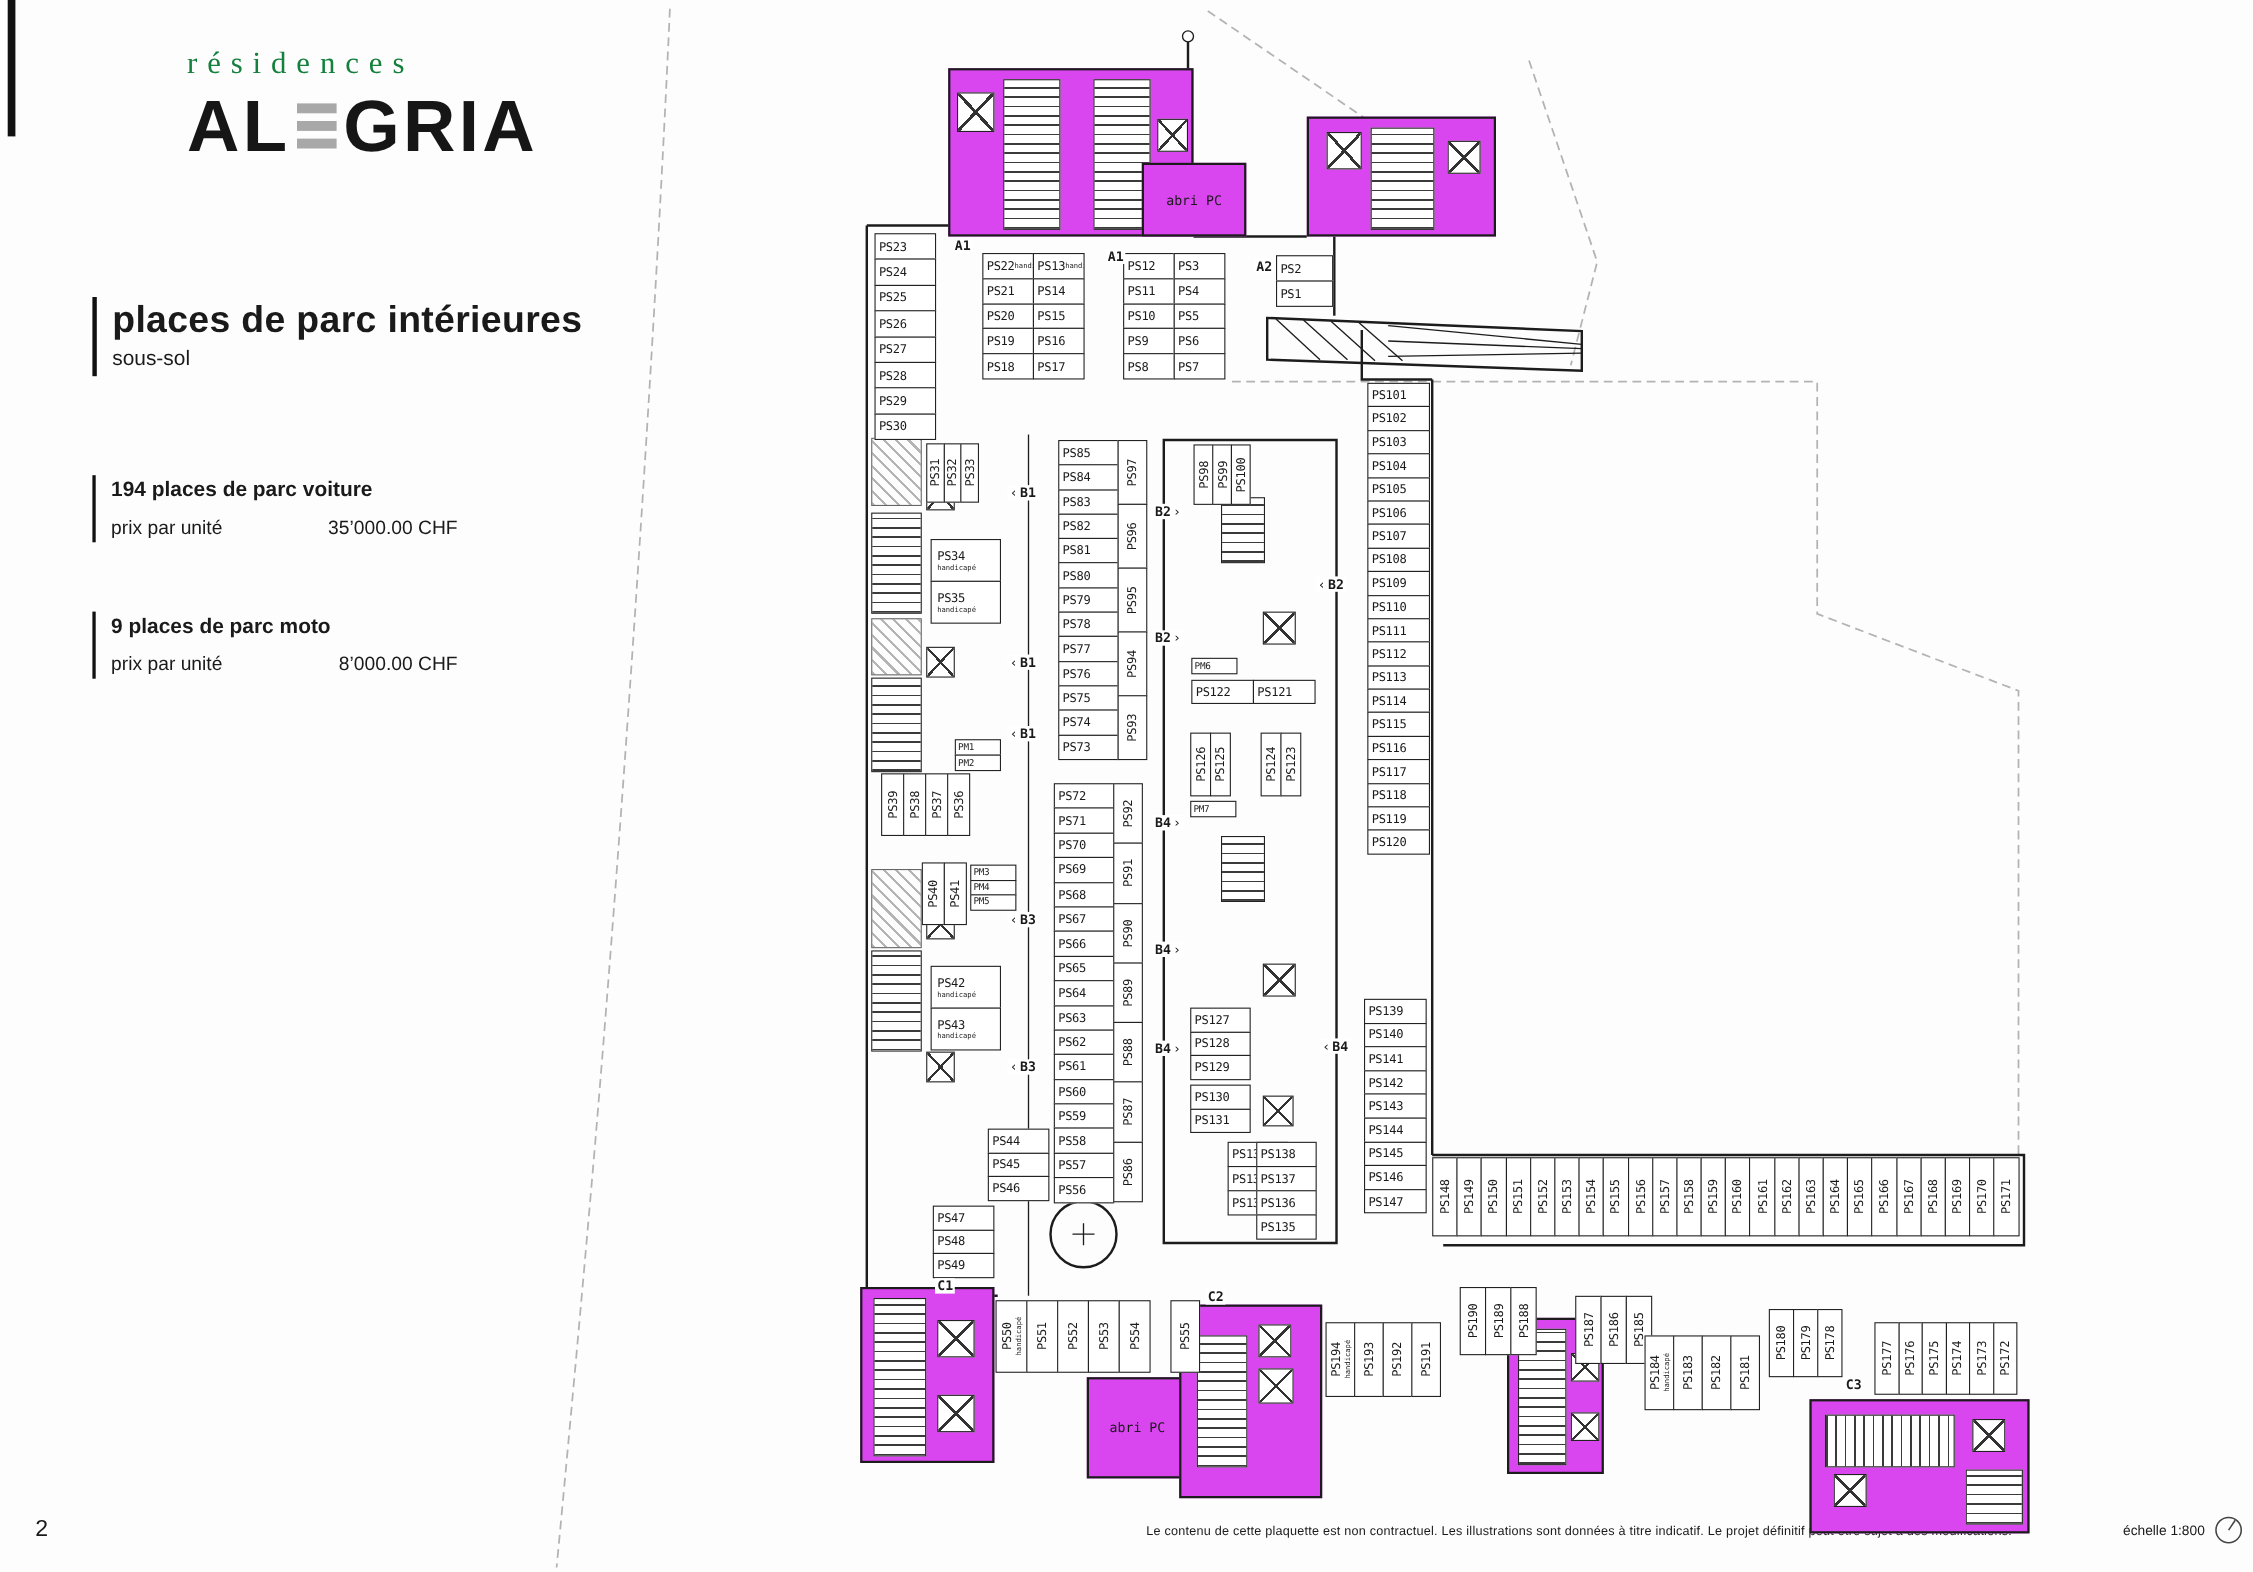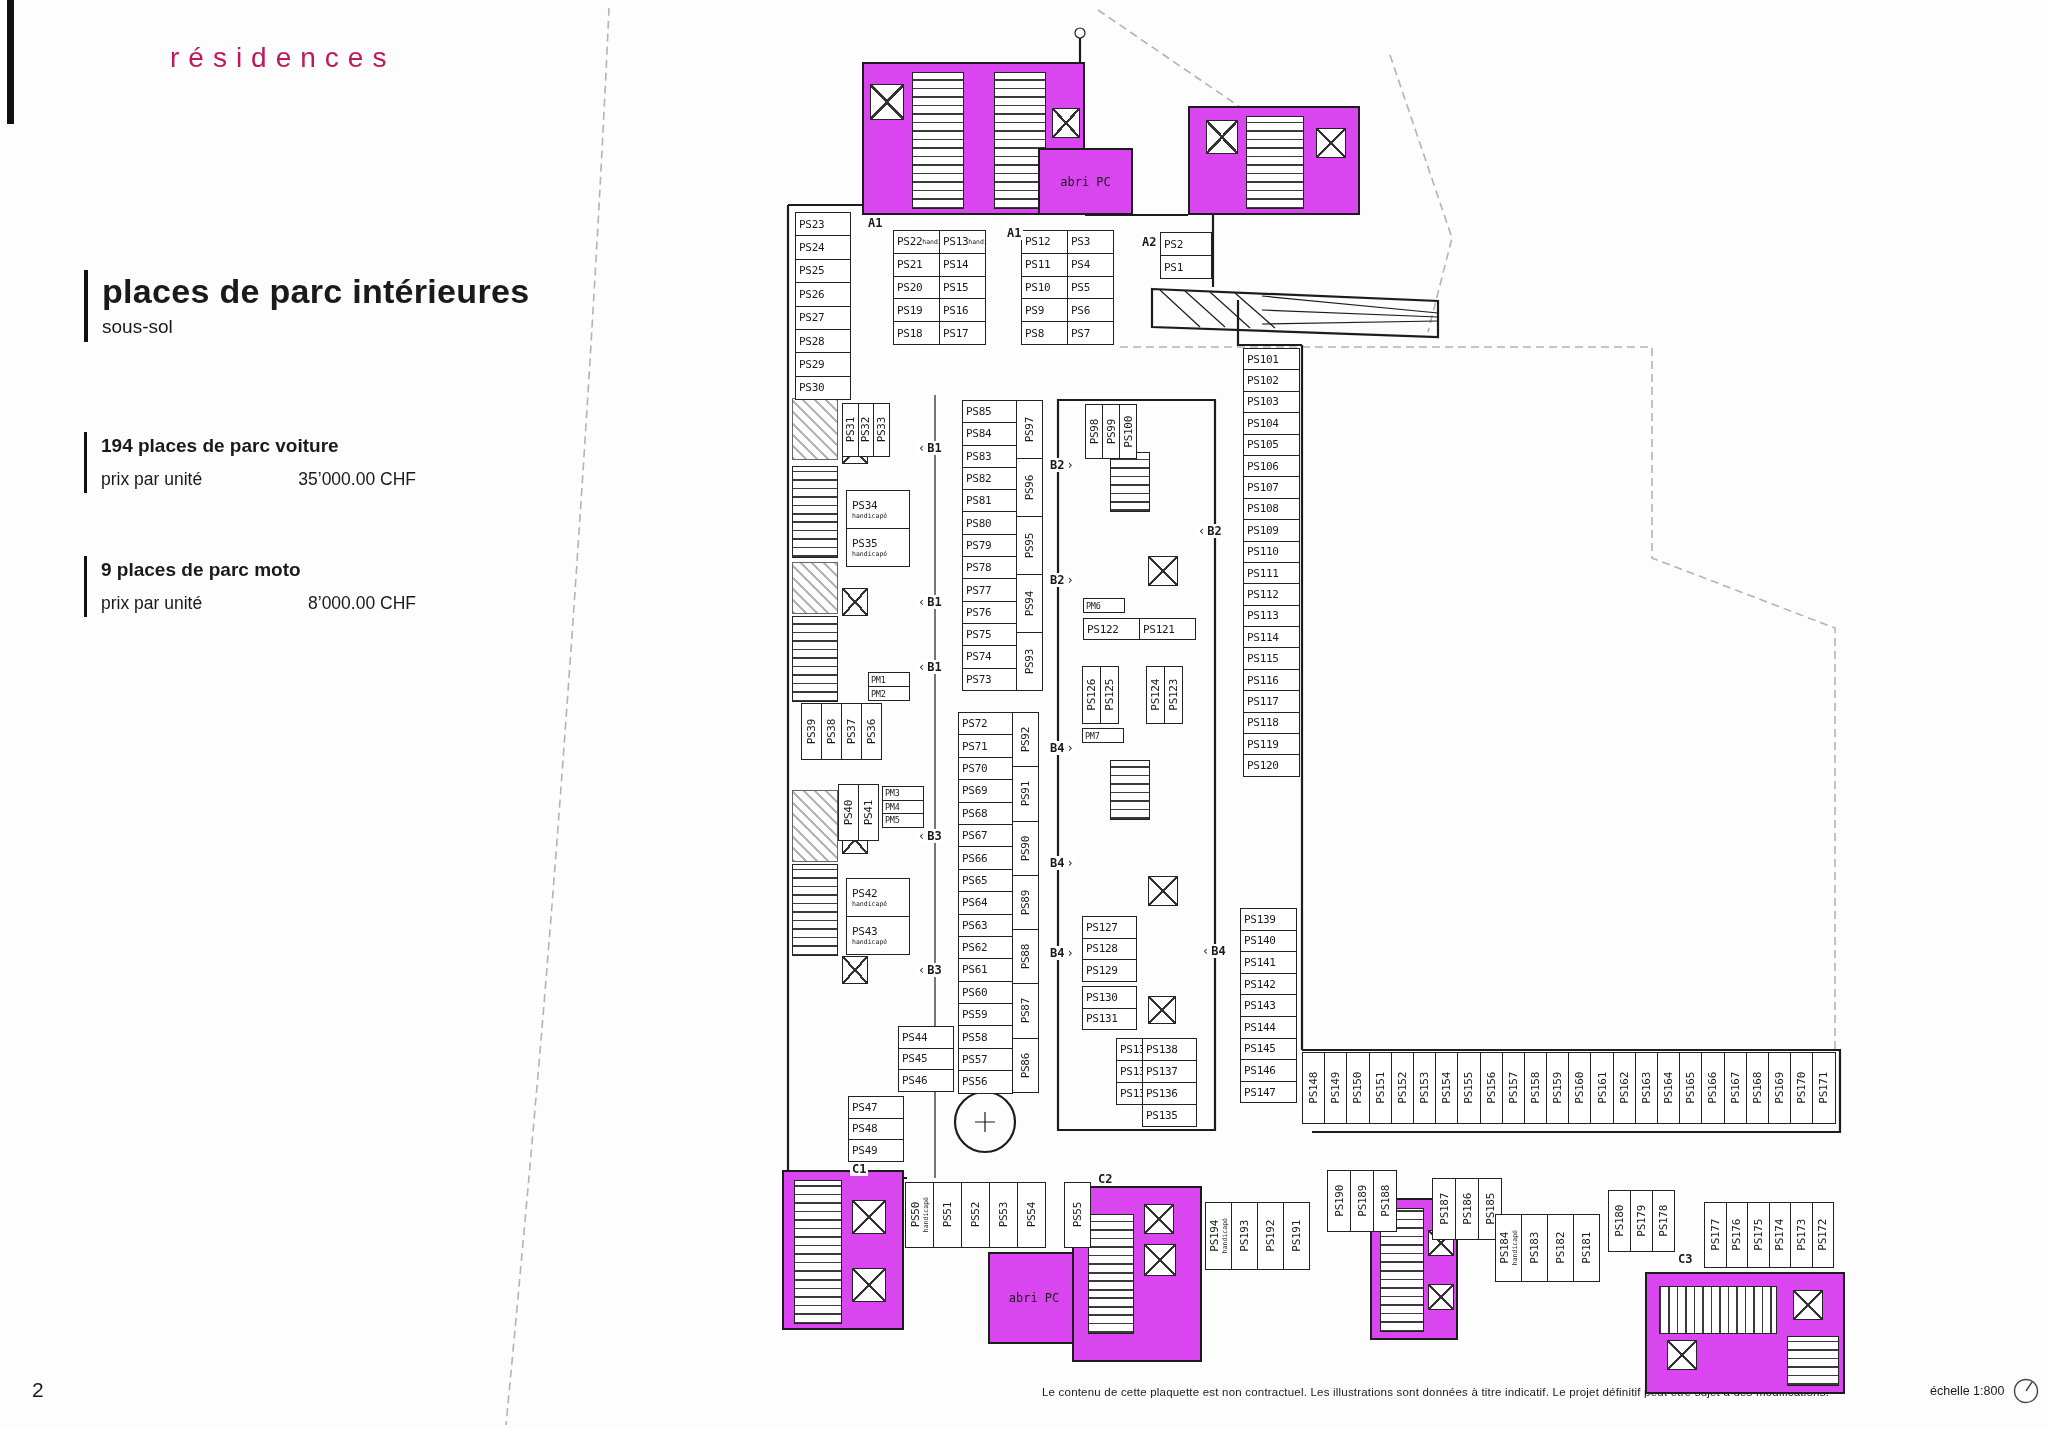--- a/index.html
+++ b/index.html
@@ -3,21 +3,21 @@
 <meta charset="utf-8">
 <style>
   *{margin:0;padding:0;box-sizing:border-box}
   html,body{width:2048px;height:1429px;background:#fdfdfd;color:#1a1a1a;
     font-family:"Liberation Sans",sans-serif;overflow:hidden;position:relative}
   :root{--mono:"DejaVu Sans Mono",monospace;--line:#1c1c1c}
 
   
   .edge-mark{position:absolute;left:7px;top:0;width:7px;height:124px;background:#111}
   .logo{position:absolute;left:170px;top:42px}
-  .logo-small{font-size:28px;letter-spacing:9px;color:#be185d;font-family:Liberation Sans, sans-serif}
+  .logo-small{font-size:28px;letter-spacing:9px;color:#15803d;font-family:Liberation Serif, serif}
   .logo-big{display:flex;align-items:center;font-size:66px;font-weight:700;letter-spacing:3px;
     margin-top:2px;color:#161616;font-family:"Liberation Sans",sans-serif}
   .logo-e{display:inline-flex;flex-direction:column;gap:7px;margin:0 6px}
   .logo-e i{display:block;width:36px;height:9px;background:#a8a8a8}
   .title-block{position:absolute;left:84px;top:270px;border-left:4px solid #111;padding:2px 0 4px 14px}
   .title-block h1{font-size:34px;font-weight:700;letter-spacing:.3px}
   .subtitle{font-size:19px;margin-top:5px}
   .info-block{position:absolute;left:84px;width:332px;border-left:3px solid #111;padding:3px 0 3px 14px}
   .ib1{top:432px}.ib2{top:556px}
   .info-title{font-size:19px;font-weight:700}
@@ -68,20 +68,29 @@
   .marker.ml::before{content:"‹";margin-right:2px;font-weight:400}
   .marker.mr::after{content:"›";margin-left:2px;font-weight:400}
 </style>
 </head>
 <body>
 
 <div class="edge-mark"></div>
 
 <div class="logo">
   <div class="logo-small">résidences</div>
+  <div class="logo-big">
+    <span>AL</span>
+    <span class="logo-e">
+        <i></i>
+        <i></i>
+        <i></i>
+      </span>
+    <span>GRIA</span>
+  </div>
 </div>
 
 <div class="title-block">
   <h1>places de parc intérieures</h1>
   <div class="subtitle">sous-sol</div>
 </div>
 
 <div class="info-block ib1">
   <div class="info-title">194 places de parc voiture</div>
   <div class="price-row">

